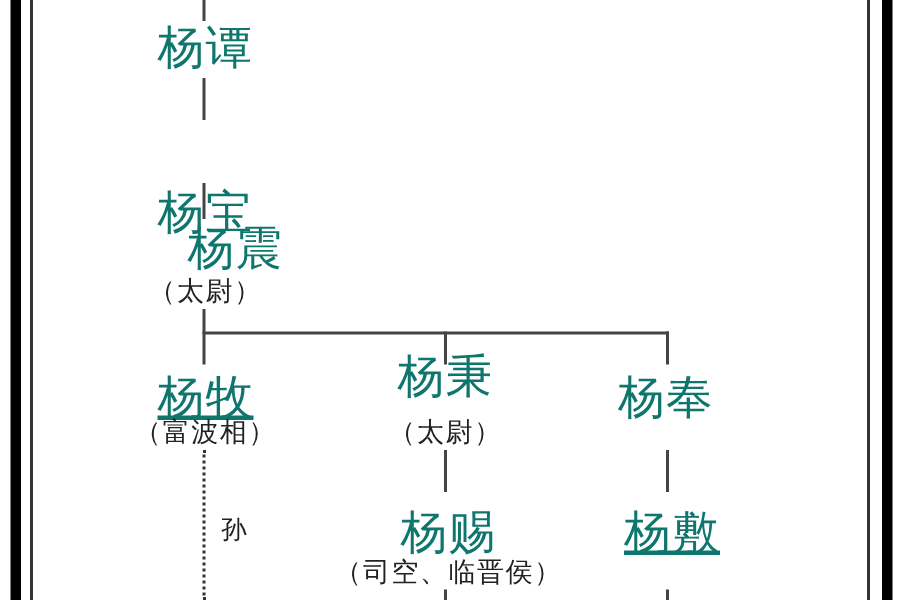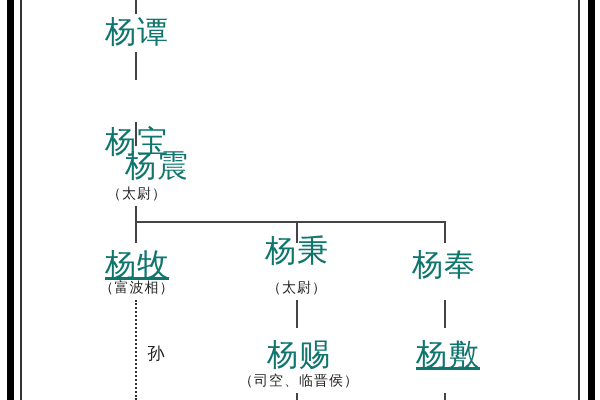--- a/index.html
+++ b/index.html
@@ -13,21 +13,21 @@
   .frame-thin { position: absolute; top: 0; bottom: 0; width: 2px; background: #333; }
   .vline { position: absolute; width: 2px; background: #444; }
   .vdot { position: absolute; width: 0; border-left: 2px dotted #333; }
   .hline { position: absolute; height: 2px; background: #444; }
   .name {
     position: absolute; transform: translate(-50%, -50%);
     font-size: 31px; letter-spacing: 1px; white-space: nowrap; color: #0f766e;
   }
   .title {
     position: absolute; transform: translate(-50%, -50%);
-    font-size: 14px; white-space: nowrap; color: #222; letter-spacing: 1px;
+    font-size: 18px; white-space: nowrap; color: #222; letter-spacing: 1px;
   }
   .rel {
     position: absolute; transform: translate(-50%, -50%);
     font-size: 17px; color: #222;
   }
 </style>
 </head>
 <body>
 
 <div class="frame-thick" style="left:7px;"></div>

